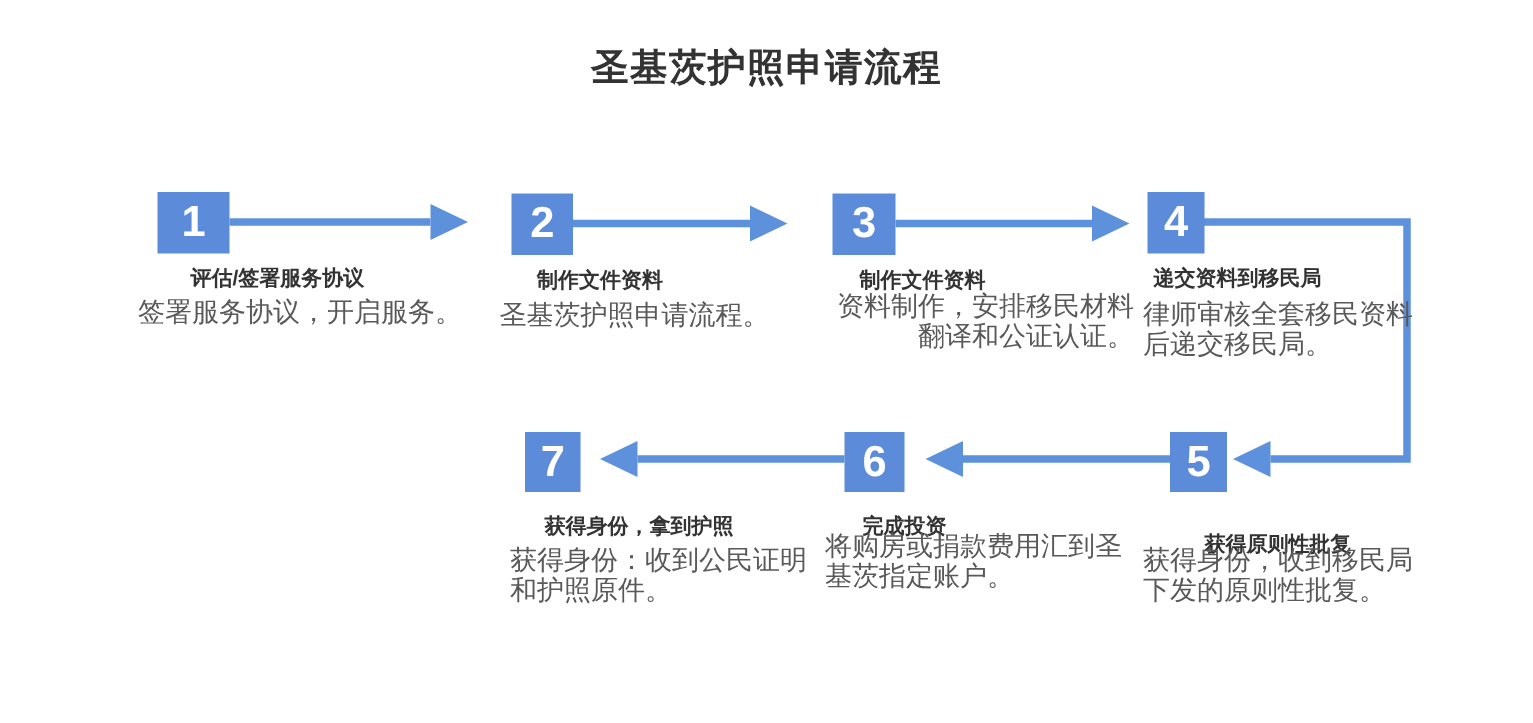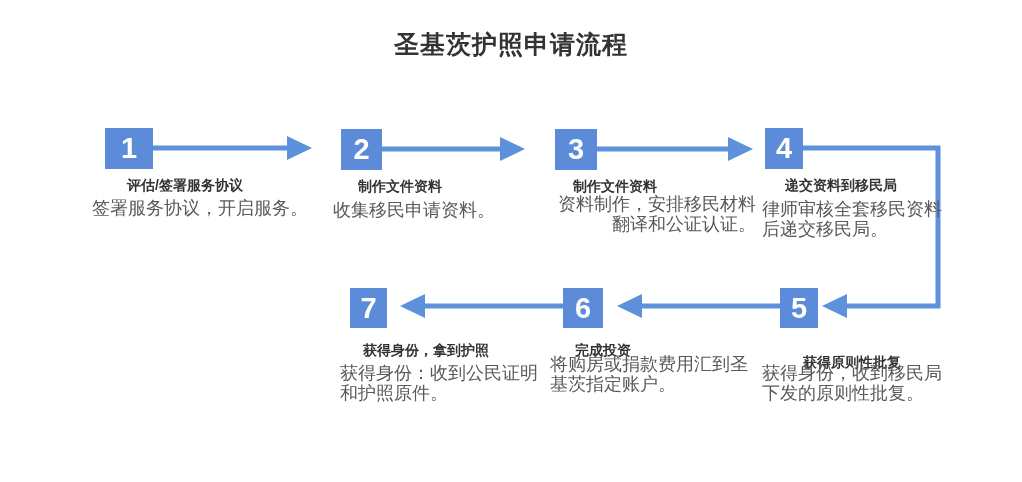--- a/index.html
+++ b/index.html
@@ -34,21 +34,21 @@
     font-size:18px;color:#595959;line-height:20px;
   }
   
   .s1{left:105px;top:128px;} .s1 .numbox{width:48px;height:41px;}
   .s1 .stitle{left:22px;top:49px;} .s1 .sdesc{left:-13px;top:70px;white-space:nowrap;}
   .s2{left:341px;top:129px;} .s2 .numbox{width:41px;height:41px;}
   .s2 .stitle{left:17px;top:49px;} .s2 .sdesc{left:-8px;top:71px;white-space:nowrap;}
   .s3{left:555px;top:129px;} .s3 .numbox{width:42px;height:41px;}
   .s3 .stitle{left:18px;top:49px;} .s3 .sdesc{left:-4px;top:65px;width:205px;text-align:right;}
   .s4{left:765px;top:128px;} .s4 .numbox{width:38px;height:41px;}
-  .s4 .stitle{left:20px;top:49px;} .s4 .sdesc{left:-3px;top:71px;width:180px;}
+  .s4 .stitle{left:4px;top:49px;} .s4 .sdesc{left:-3px;top:71px;width:180px;}
   .s5{left:780px;top:288px;} .s5 .numbox{width:38px;height:40px;}
   .s5 .stitle{left:10px;top:66px;margin-left:13px;} .s5 .sdesc{left:-18px;top:75px;width:192px;}
   .s6{left:563px;top:288px;} .s6 .numbox{width:40px;height:40px;}
   .s6 .stitle{left:12px;top:54px;} .s6 .sdesc{left:-13px;top:66px;width:205px;}
   .s7{left:350px;top:288px;} .s7 .numbox{width:37px;height:40px;}
   .s7 .stitle{left:13px;top:54px;} .s7 .sdesc{left:-10px;top:75px;width:205px;}
   .note{
     position:absolute;left:113px;top:428px;
     font-size:17px;font-weight:bold;color:#333333;
   }
@@ -91,21 +91,21 @@
 
   <div class="step s1">
     <div class="numbox">1</div>
     <div class="stitle">评估/签署服务协议</div>
     <div class="sdesc">签署服务协议，开启服务。</div>
   </div>
 
   <div class="step s2">
     <div class="numbox">2</div>
     <div class="stitle">制作文件资料</div>
-    <div class="sdesc">收集移民申请资料。</div>
+    <div class="sdesc">圣基茨护照申请流程。</div>
   </div>
 
   <div class="step s3">
     <div class="numbox">3</div>
     <div class="stitle">制作文件资料</div>
     <div class="sdesc">资料制作，安排移民材料翻译和公证认证。</div>
   </div>
 
   <div class="step s4">
     <div class="numbox">4</div>

